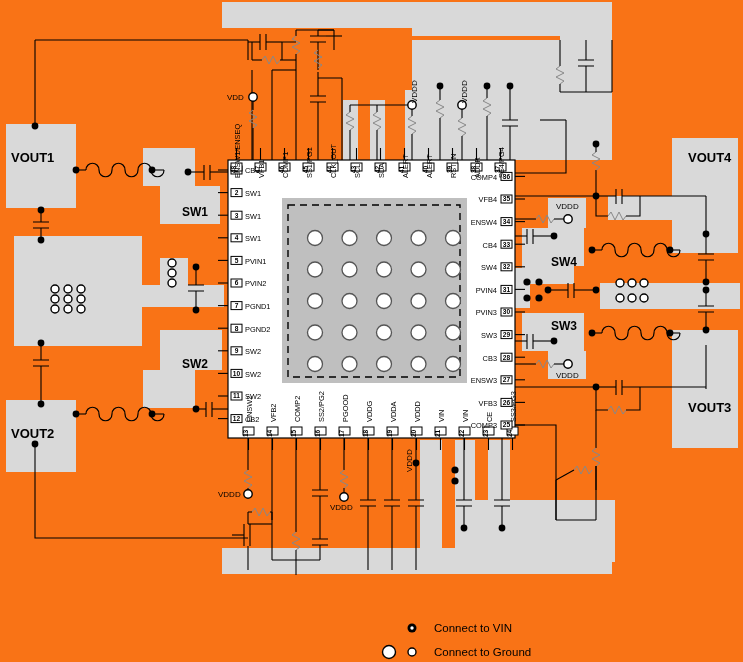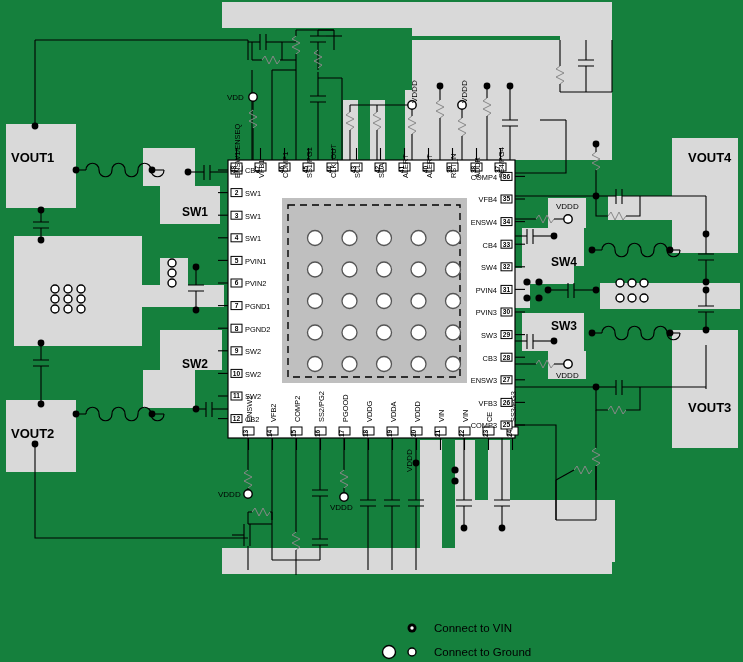--- a/index.html
+++ b/index.html
@@ -1,17 +1,17 @@
 <!DOCTYPE html>
 <html><head>
 <meta charset="utf-8">
 <style>
   html,body{margin:0;padding:0;background:#ffffff;}
   body{font-family:"Liberation Sans",sans-serif;}
-  #root{position:relative;width:743px;height:662px;overflow:hidden;background:#15803d;}
+  #root{position:relative;width:743px;height:662px;overflow:hidden;background:#f97316;}
   svg#board{position:absolute;left:0;top:0;width:743px;height:662px;}
   .cu{fill:#d9d9d9;stroke:none;}
   .wire{stroke:#000;stroke-width:1.1;fill:none;}
   .thin{stroke:#888;stroke-width:1;fill:none;}
   .pinbox{fill:#fff;stroke:#000;stroke-width:1;}
   .chipbody{fill:#ffffff;stroke:#000;stroke-width:1.2;}
   .pad{fill:#bfbfbf;stroke:none;}
   .dash{fill:none;stroke:#000;stroke-width:1.4;stroke-dasharray:7 5;}
   .via{fill:#fff;stroke:#555;stroke-width:1.3;}
   .dot{fill:#000;}

